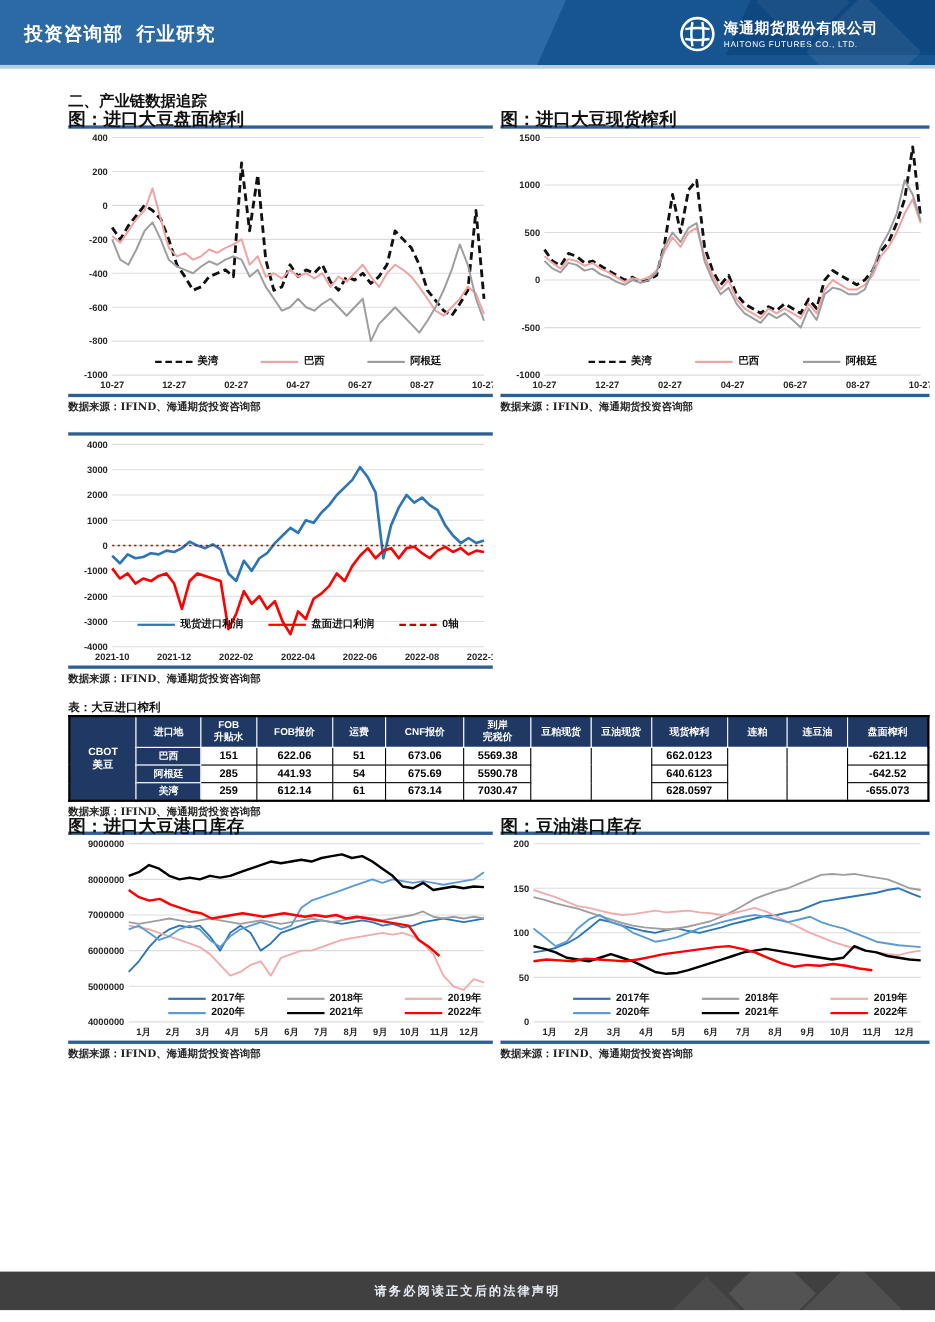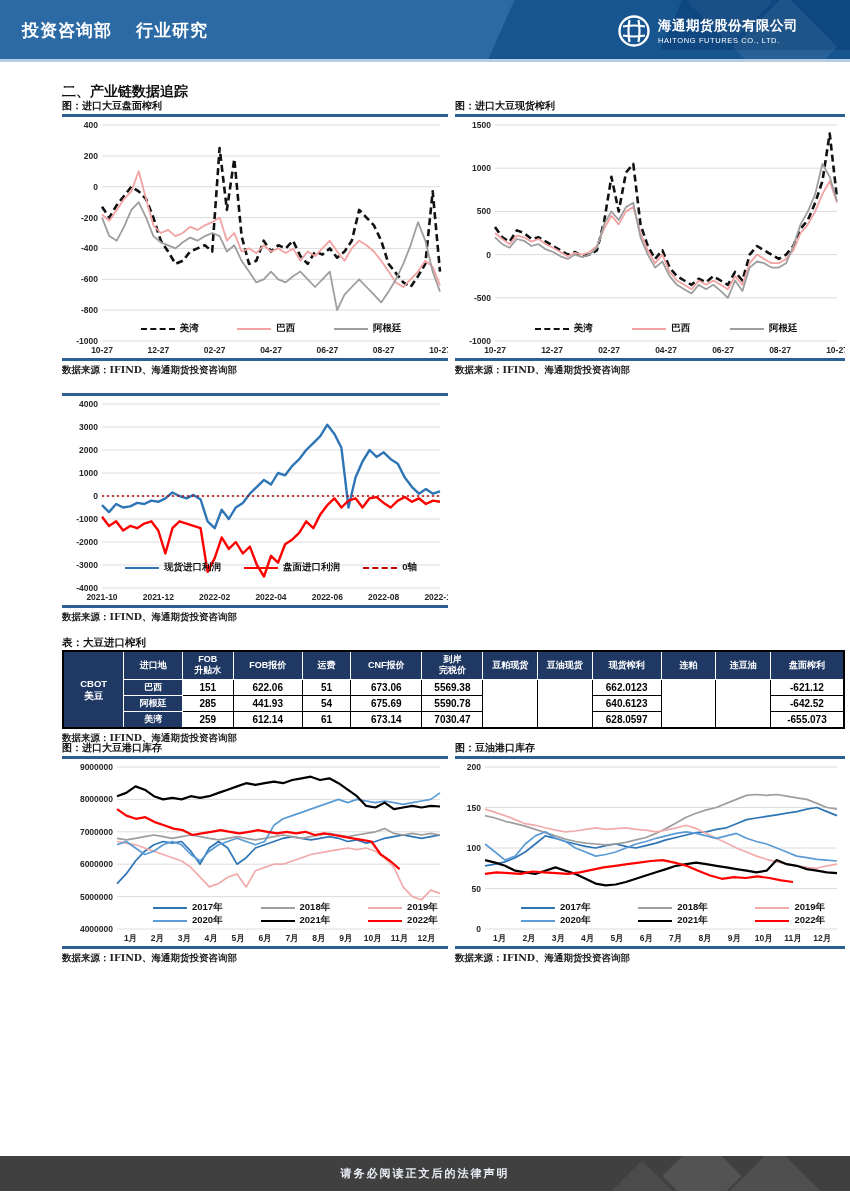--- a/index.html
+++ b/index.html
@@ -7,36 +7,36 @@
   .page{position:relative;width:850px;height:1202px;overflow:hidden;background:#fff}
 
   
   .header{position:absolute;top:0;left:0;width:850px;height:62px;background:#2c6aa6;overflow:hidden;border-bottom:3px solid #b7cde2}
   .hdr-dark{position:absolute;top:-10px;right:-40px;width:46%;height:90px;background:#175591;transform:skewX(-24deg)}
   .hdr-darker{position:absolute;top:-40px;right:-60px;width:230px;height:90px;background:#0f4781;transform:skewX(-24deg)}
   .diamond{position:absolute;background:rgba(255,255,255,.07);transform:rotate(45deg)}
   .hd1{width:74px;height:74px;right:28px;top:10px}
   .hd2{width:60px;height:60px;right:90px;top:-28px;background:rgba(255,255,255,.05)}
   .hdr-title{position:absolute;left:22px;top:19px;color:#fff;font-size:17px;font-weight:bold;letter-spacing:1px}
-  .hdr-title .w2{margin-left:24px}
+  .hdr-title .w2{margin-left:12px}
   .logo{position:absolute;right:52px;top:14px;display:flex;align-items:center;gap:7px;color:#fff}
   .logo-txt .cn{font-size:13.5px;font-weight:bold;font-family:"DejaVu Serif",serif;letter-spacing:.5px}
   .logo-txt .en{font-size:7.5px;letter-spacing:.6px;margin-top:1px}
 
   
   .section-title{position:absolute;left:62px;top:83px;font-family:"DejaVu Serif",serif;font-size:14px;font-weight:bold;color:#111}
 
   
   .chart-block{position:absolute}
   .cb1{top:99px;left:62px;width:386px}
   .cb2{top:99px;left:455px;width:390px}
   .cb3{top:392px;left:62px;width:386px}
   .cb4{top:741px;left:62px;width:386px}
   .cb5{top:741px;left:455px;width:390px}
-  .chart-label{font-family:"DejaVu Serif",serif;font-size:10px;font-weight:bold;color:#111;height:14px}
+  .chart-label{font-family:"DejaVu Serif",serif;font-size:16px;font-weight:bold;color:#111;height:14px}
   .rule{height:3px;background:#2e5f94;margin:1px 0 2px 0}
   .source{font-family:"DejaVu Serif",serif;font-size:9.5px;font-weight:bold;color:#222;margin-top:3px;height:13px}
   .chart-area{position:relative}
   .chart-area svg{display:block}
   svg text.tick{font-family:"Liberation Sans",sans-serif;font-size:8.5px;font-weight:bold;fill:#262626}
   .legend{position:absolute;display:flex;align-items:center}
   .leg-row{left:40px;right:8px;bottom:22px;justify-content:space-evenly}
   .leg-row3{left:40px;right:8px;bottom:30px;justify-content:space-evenly}
   .leg-wrap{left:40px;right:8px;bottom:18px;flex-wrap:wrap}
   .leg-wrap .legend-item{width:33.3%;padding-left:36px}

